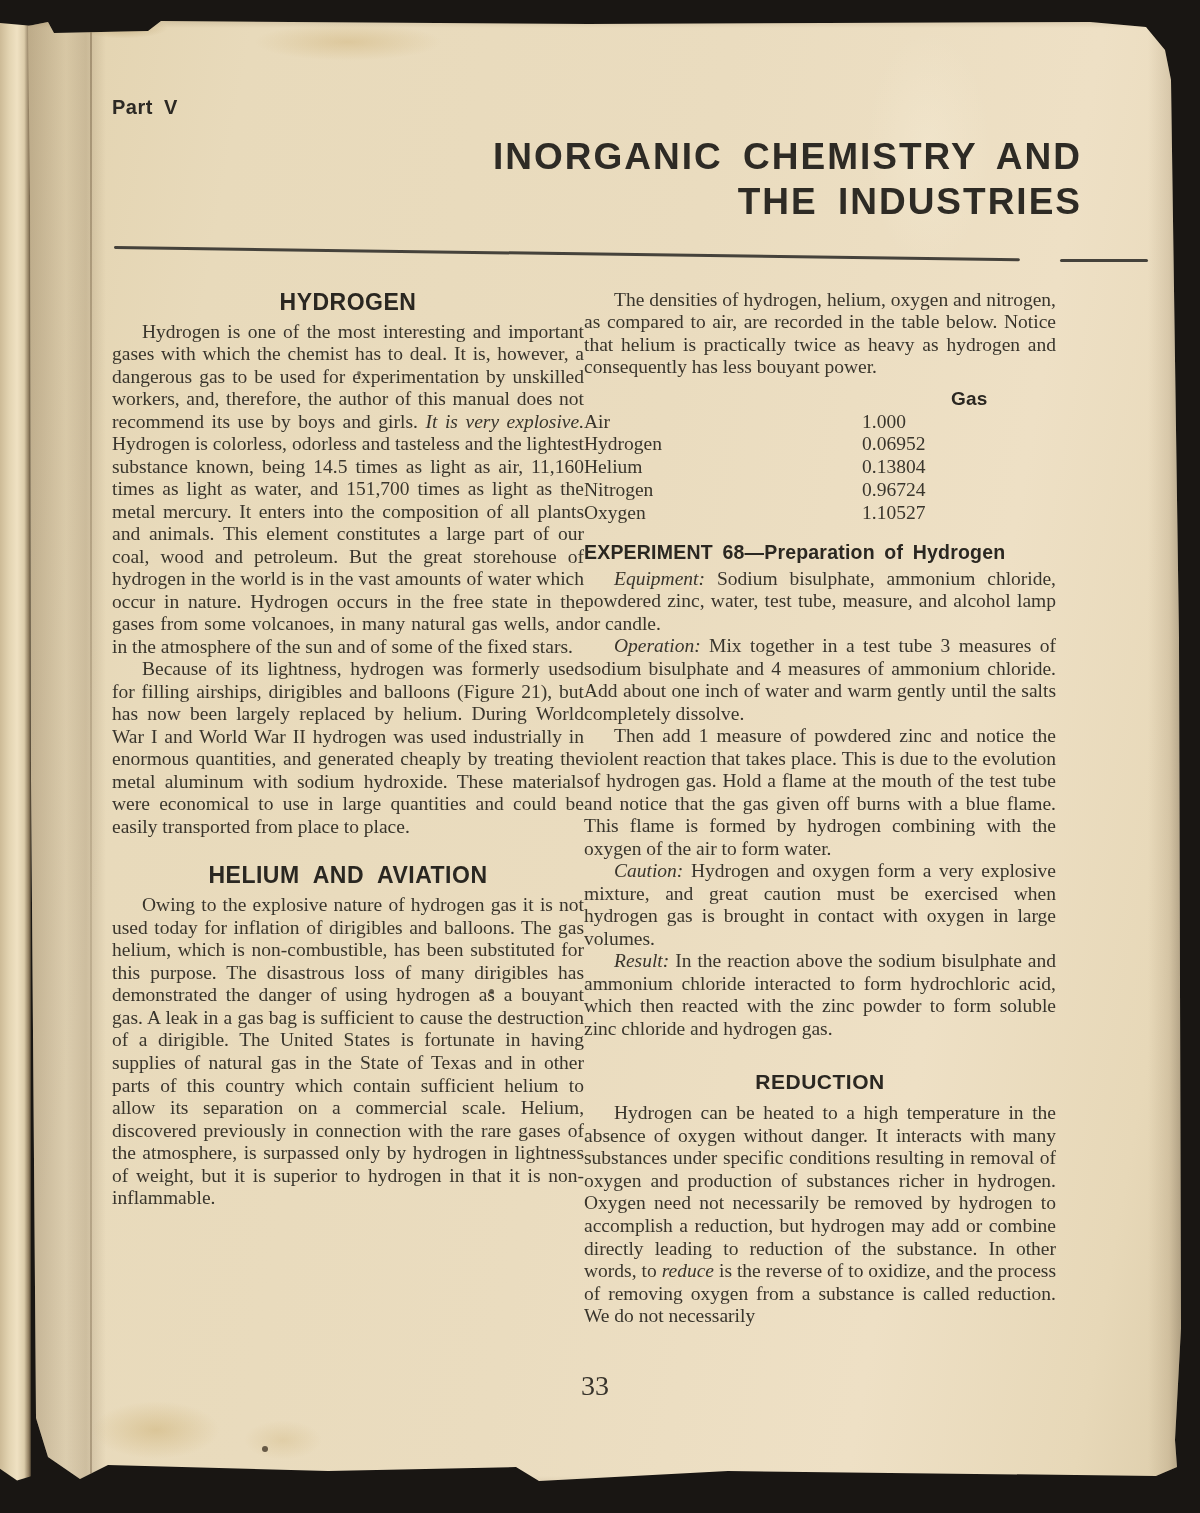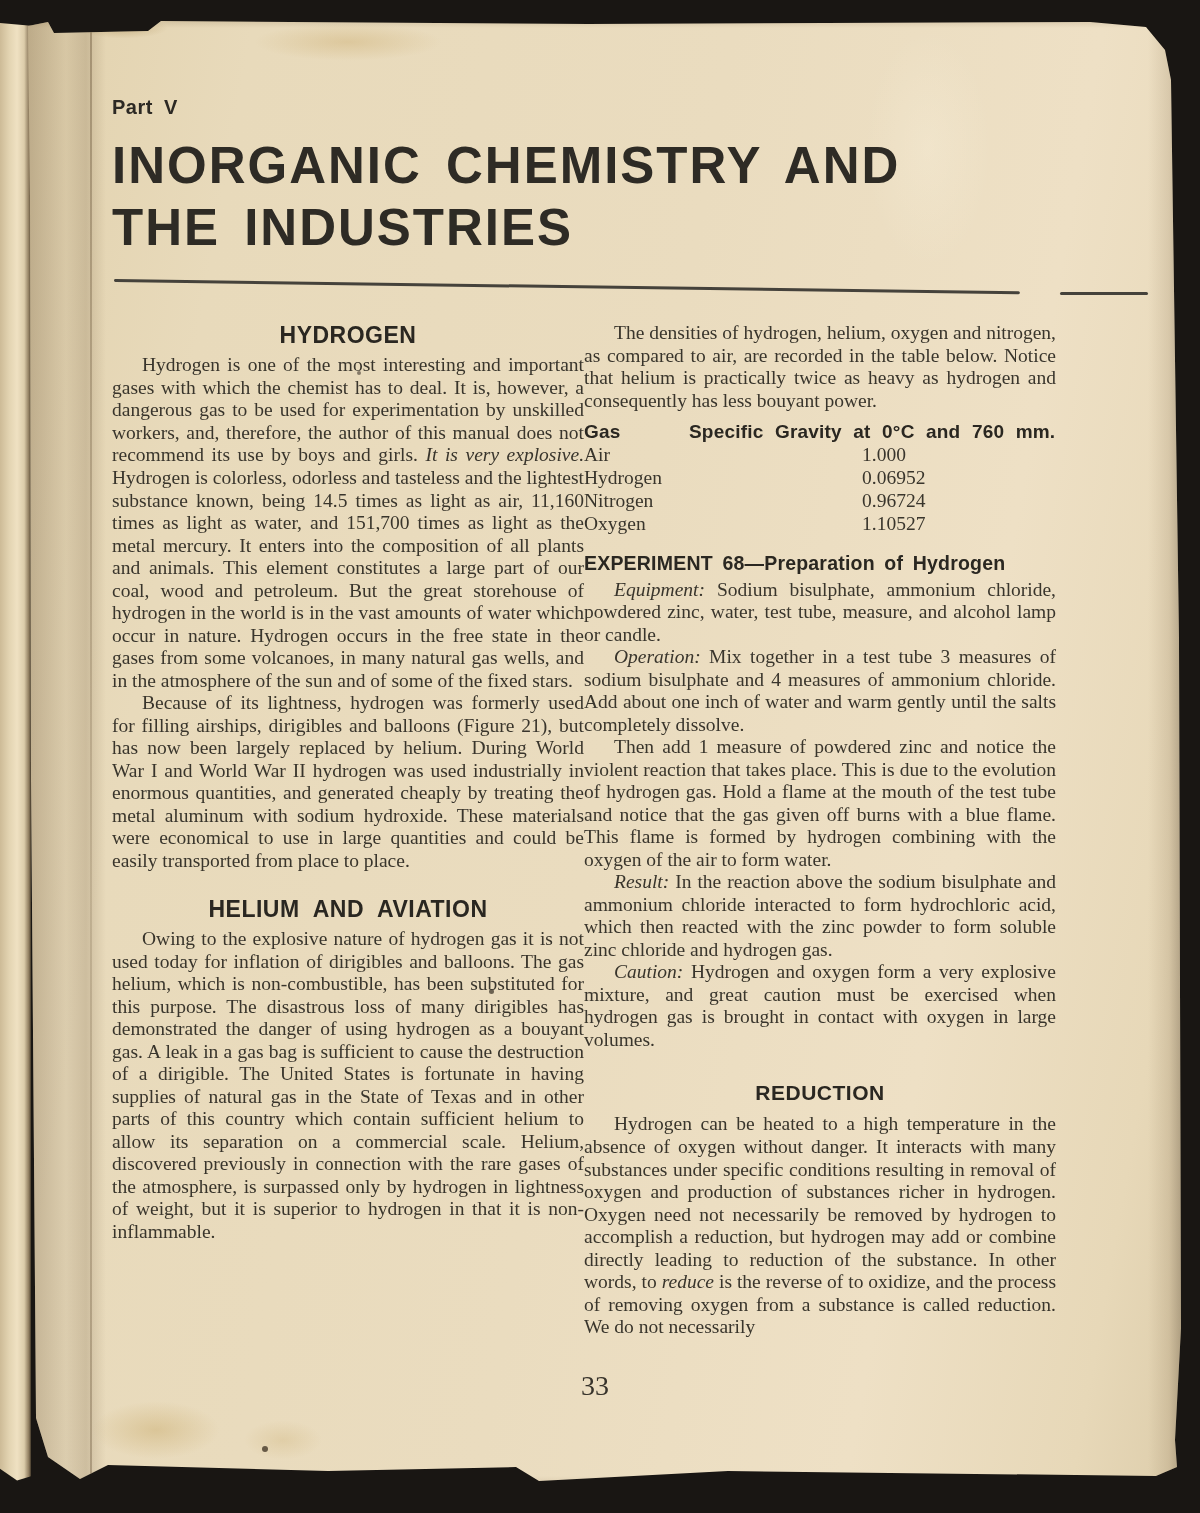--- a/index.html
+++ b/index.html
@@ -47,23 +47,23 @@
   .speck3{left:234px;top:1428px;width:6px;height:6px;background:#463a2a;opacity:.8;}
 
   .content{position:absolute;left:84px;top:66px;width:970px;color:#37332b;}
 
   .part-label{
     margin-top:12px;
     font-family:"Liberation Sans", sans-serif;font-weight:bold;
     font-size:20px;color:#2c2924;word-spacing:5px;letter-spacing:0.5px;
   }
   .main-title{
-    margin:16px 0 0 0;text-align:left;
+    margin:16px 0 0 0;text-align:right;
     font-family:"Liberation Sans", sans-serif;font-weight:bold;
-    font-size:51px;line-height:1.21;color:#2e2b25;
+    font-size:37px;line-height:1.21;color:#2e2b25;
     letter-spacing:2px;word-spacing:8px;
   }
   .main-title span{display:block;}
   .rule-wrap{position:relative;height:22px;margin-top:18px;}
   .rule-long{
     position:absolute;left:2px;top:3px;width:906px;height:3px;background:#45423b;
     transform:rotate(0.78deg);transform-origin:left center;border-radius:2px;
   }
   .rule-short{
     position:absolute;left:948px;top:16px;width:88px;height:3px;background:#45423b;border-radius:2px;
@@ -145,46 +145,49 @@
         <h2 class="sec helium">HELIUM AND AVIATION</h2>
         <p>Owing to the explosive nature of hydrogen gas it is not used today for inflation of dirigibles and balloons. The gas helium, which is non-combustible, has been substituted for this purpose. The disastrous loss of many dirigibles has demonstrated the danger of using hydrogen as a bouyant gas. A leak in a gas bag is sufficient to cause the destruction of a dirigible. The United States is fortunate in having supplies of natural gas in the State of Texas and in other parts of this country which contain sufficient helium to allow its separation on a commercial scale. Helium, discovered previously in connection with the rare gases of the atmosphere, is surpassed only by hydrogen in lightness of weight, but it is superior to hydrogen in that it is non-inflammable.</p>
       </div>
 
       <div class="col">
         <p>The densities of hydrogen, helium, oxygen and nitrogen, as compared to air, are recorded in the table below. Notice that helium is practically twice as heavy as hydrogen and consequently has less bouyant power.</p>
 
         <div class="gtable">
           <div class="g-head">
             <span class="g-c1">Gas</span>
-            <span class="g-c2">Specific Gravity at 0°C and 760 mm.</span>
           </div>
           <div class="g-row">
             <span class="g-c1">Air</span>
             <span class="g-c2">1.000</span>
           </div>
           <div class="g-row">
             <span class="g-c1">Hydrogen</span>
             <span class="g-c2">0.06952</span>
+          </div>
+          <div class="g-row">
+            <span class="g-c1">Helium</span>
+            <span class="g-c2">0.13804</span>
           </div>
           <div class="g-row">
             <span class="g-c1">Nitrogen</span>
             <span class="g-c2">0.96724</span>
           </div>
           <div class="g-row">
             <span class="g-c1">Oxygen</span>
             <span class="g-c2">1.10527</span>
           </div>
         </div>
 
         <h3 class="exp">EXPERIMENT 68—Preparation of Hydrogen</h3>
         <p><i>Equipment:</i> <span>Sodium bisulphate, ammonium chloride, powdered zinc, water, test tube, measure, and alcohol lamp or candle.</span></p>
         <p><i>Operation:</i> <span>Mix together in a test tube 3 measures of sodium bisulphate and 4 measures of ammonium chloride. Add about one inch of water and warm gently until the salts completely dissolve.</span></p>
         <p>Then add 1 measure of powdered zinc and notice the violent reaction that takes place. This is due to the evolution of hydrogen gas. Hold a flame at the mouth of the test tube and notice that the gas given off burns with a blue flame. This flame is formed by hydrogen combining with the oxygen of the air to form water.</p>
+        <p><i>Caution:</i> <span>Hydrogen and oxygen form a very explosive mixture, and great caution must be exercised when hydrogen gas is brought in contact with oxygen in large volumes.</span></p>
         <p><i>Result:</i> <span>In the reaction above the sodium bisulphate and ammonium chloride interacted to form hydrochloric acid, which then reacted with the zinc powder to form soluble zinc chloride and hydrogen gas.</span></p>
-        <p><i>Caution:</i> <span>Hydrogen and oxygen form a very explosive mixture, and great caution must be exercised when hydrogen gas is brought in contact with oxygen in large volumes.</span></p>
 
         <h2 class="sec reduction">REDUCTION</h2>
         <p><span>Hydrogen can be heated to a high temperature in the absence of oxygen without danger. It interacts with many substances under specific conditions resulting in removal of oxygen and production of substances richer in hydrogen. Oxygen need not necessarily be removed by hydrogen to accomplish a reduction, but hydrogen may add or combine directly leading to reduction of the substance. In other words, to </span><i>reduce</i><span> is the reverse of to oxidize, and the process of removing oxygen from a substance is called reduction. We do not necessarily</span></p>
       </div>
 
     </div>
   </div>
 
   <div class="page-number">33</div>
 </div>

